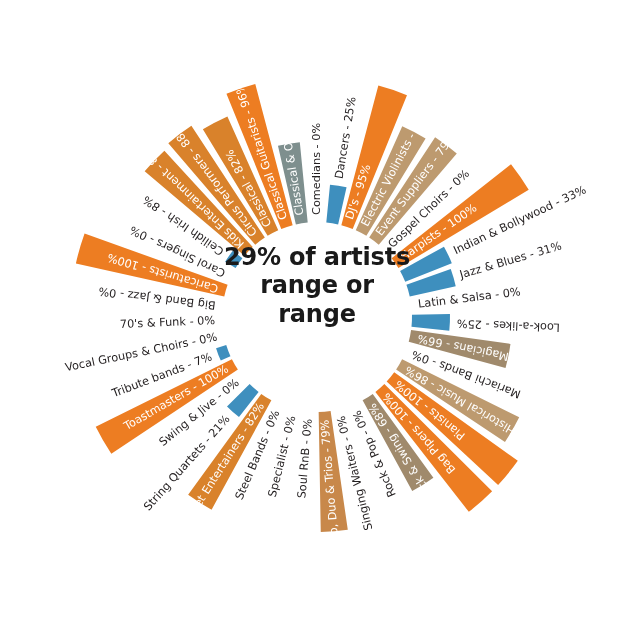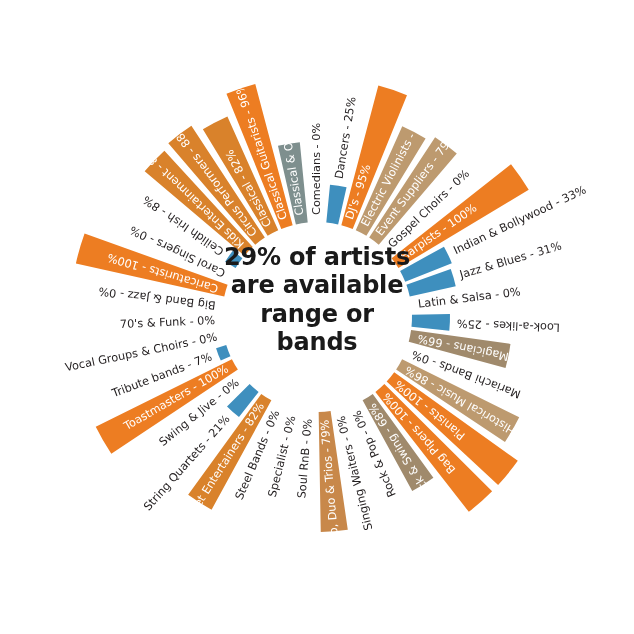--- a/index.html
+++ b/index.html
@@ -165,18 +165,17 @@
         <text x="242.72" y="245.65" text-anchor="start" dominant-baseline="middle" transform="rotate(223.85 242.72 245.65)" class="lbl-in">Kids Entertainment - 86%</text>
         <text x="255.12" y="234.66" text-anchor="start" dominant-baseline="middle" transform="rotate(233.08 255.12 234.66)" class="lbl-in">Circus Performers - 88%</text>
         <text x="269.13" y="225.80" text-anchor="start" dominant-baseline="middle" transform="rotate(242.31 269.13 225.80)" class="lbl-in">Classical - 82%</text>
         <text x="284.38" y="219.30" text-anchor="start" dominant-baseline="middle" transform="rotate(251.54 284.38 219.30)" class="lbl-in">Classical Guitarists - 96%</text>
         <text x="300.48" y="215.33" text-anchor="start" dominant-baseline="middle" transform="rotate(260.77 300.48 215.33)" class="lbl-in">Classical &amp; Opera - 53%</text>
       </g>
   </svg>
 
   <div class="ctr-text" id="center-text">
       <div>29% of artists</div>
-      <div>are available</div>
       <div>range or</div>
-      <div>bands</div>
+      <div>range</div>
     </div>
 
 </div>
 
 </body></html>

